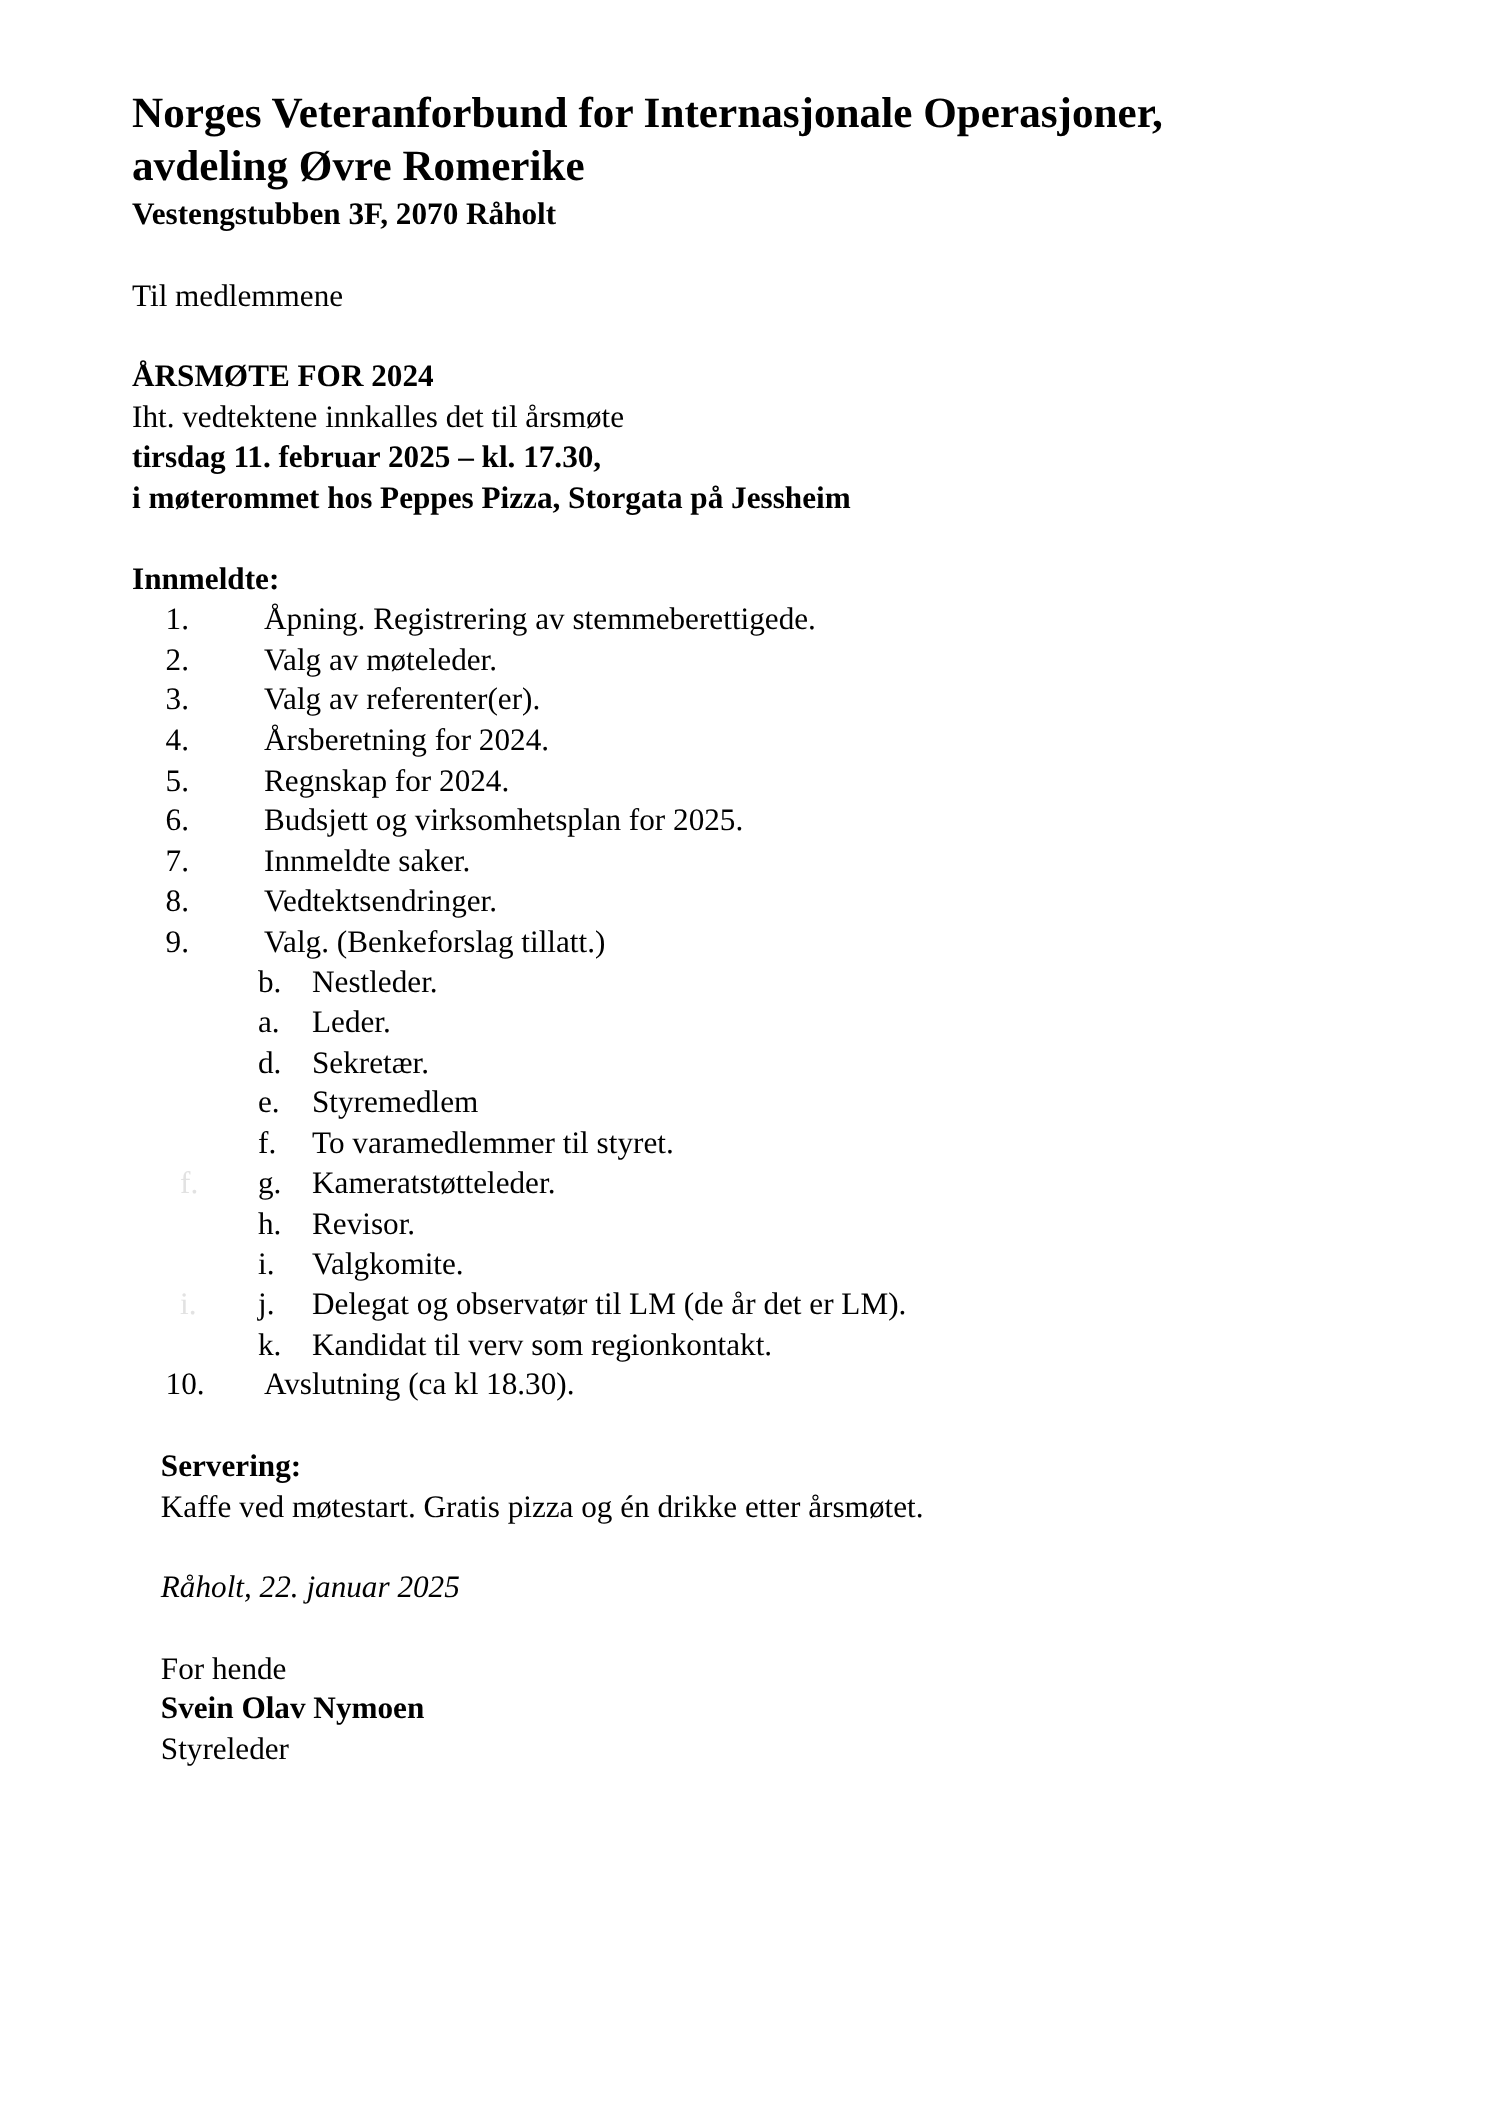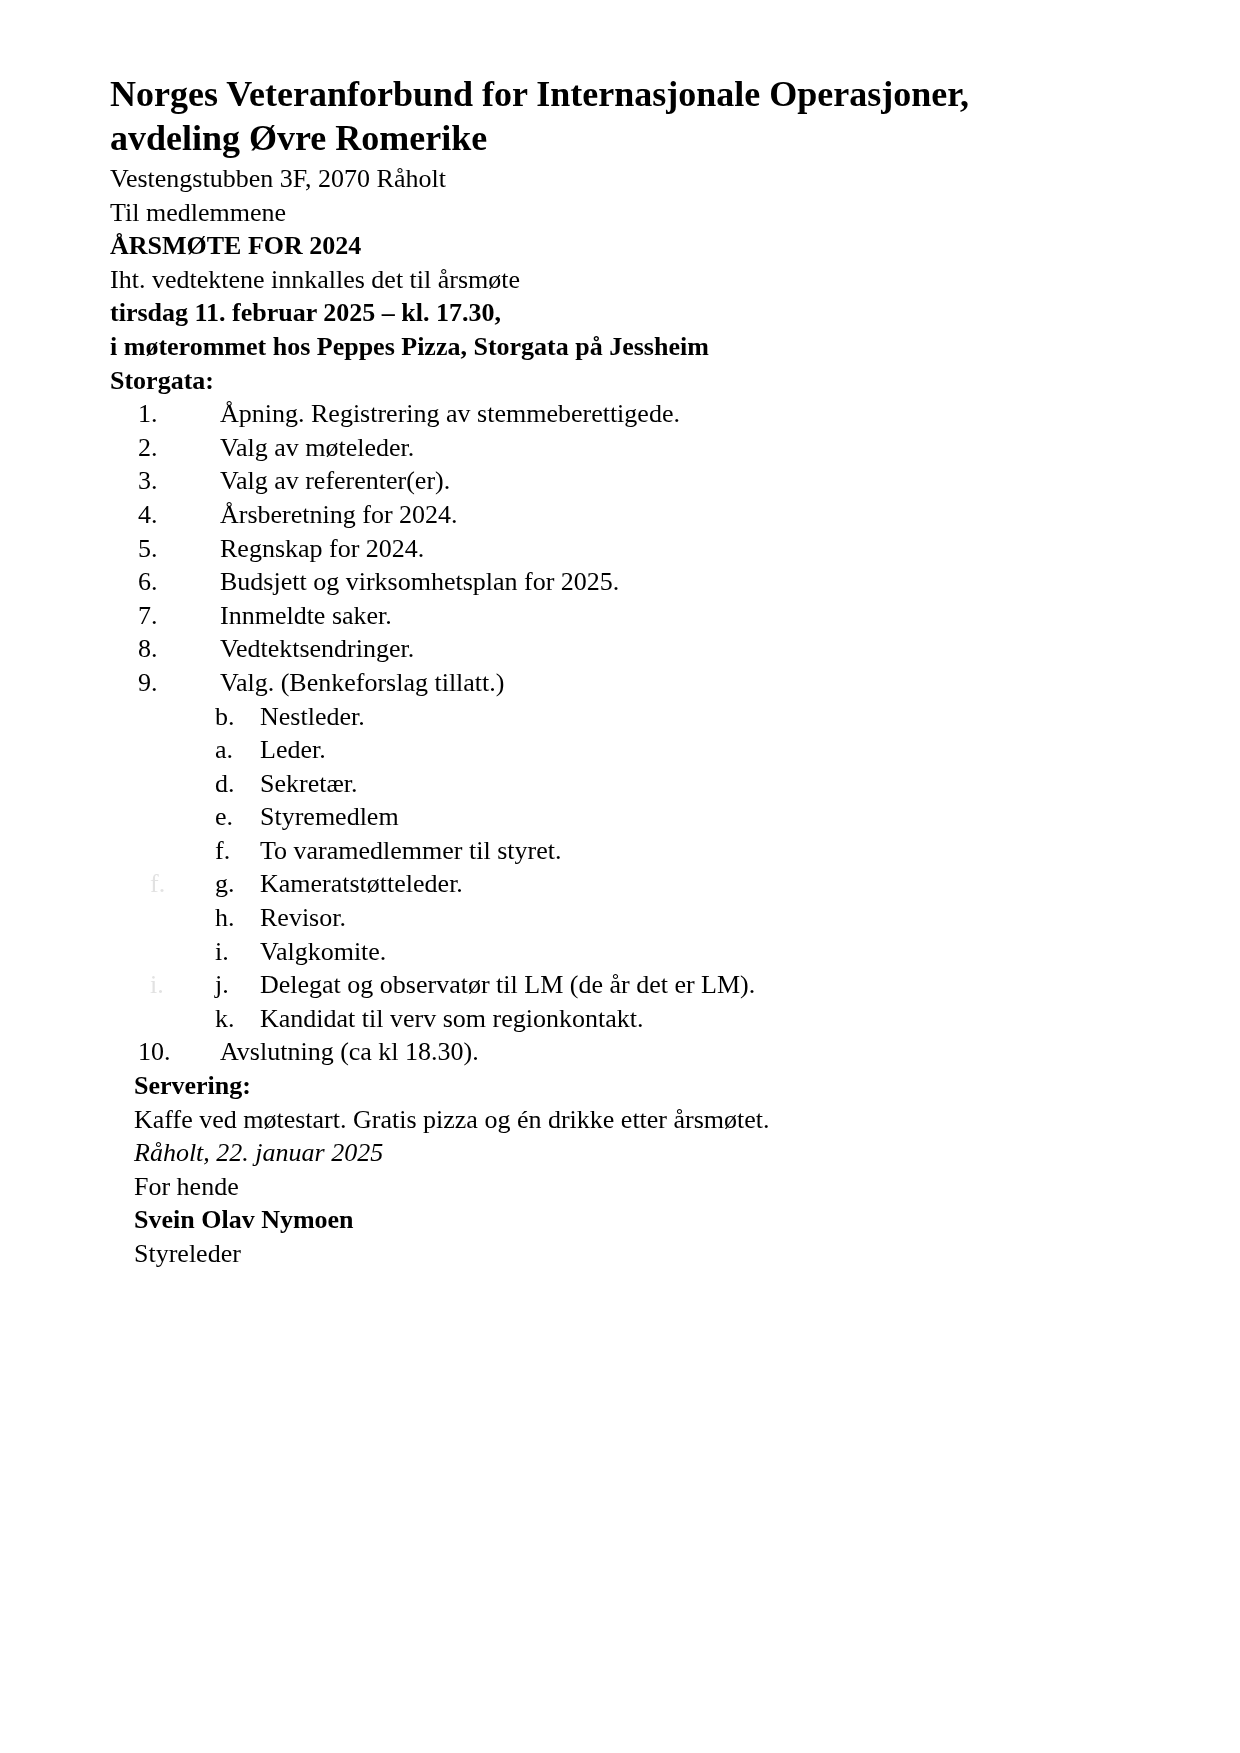--- a/index.html
+++ b/index.html
@@ -20,22 +20,22 @@
     padding: 72px 60px 0 110px;
     overflow: hidden;
   }
   .doc-title {
     font-size: 36px;
     line-height: 44px;
     font-weight: bold;
     margin: 0;
   }
   .doc-title span { display: block; }
-  .address-line { margin-top: 2px; }
-  .block { }
+  .address-line { margin-top: 2px; font-weight: bold; }
+  .block { margin-top: 34px; }
   .bold { font-weight: bold; font-family: Liberation Serif, serif; }
   .italic { font-style: italic; }
   .line { white-space: nowrap; }
 
   
   .agenda { margin: 0; font-family: Liberation Serif, serif; }
   .agenda-row {
     position: relative;
     padding-left: 28px;
     white-space: nowrap;
@@ -71,21 +71,21 @@
   <div class="block line">Til medlemmene</div>
 
   <div class="block">
     <div class="line bold">ÅRSMØTE FOR 2024</div>
     <div class="line">Iht. vedtektene innkalles det til årsmøte</div>
     <div class="line bold">tirsdag 11. februar 2025 – kl. 17.30,</div>
     <div class="line bold">i møterommet hos Peppes Pizza, Storgata på Jessheim</div>
   </div>
 
   <div class="block">
-    <div class="line bold">Storgata:</div>
+    <div class="line bold">Innmeldte:</div>
     <div class="agenda">
       <div class="agenda-row"><span class="marker">1.</span><span>Åpning. Registrering av stemmeberettigede.</span></div>
       <div class="agenda-row"><span class="marker">2.</span><span>Valg av møteleder.</span></div>
       <div class="agenda-row"><span class="marker">3.</span><span>Valg av referenter(er).</span></div>
       <div class="agenda-row"><span class="marker">4.</span><span>Årsberetning for 2024.</span></div>
       <div class="agenda-row"><span class="marker">5.</span><span>Regnskap for 2024.</span></div>
       <div class="agenda-row"><span class="marker">6.</span><span>Budsjett og virksomhetsplan for 2025.</span></div>
       <div class="agenda-row"><span class="marker">7.</span><span>Innmeldte saker.</span></div>
       <div class="agenda-row"><span class="marker">8.</span><span>Vedtektsendringer.</span></div>
       <div class="agenda-row"><span class="marker">9.</span><span>Valg. (Benkeforslag tillatt.)</span></div>

